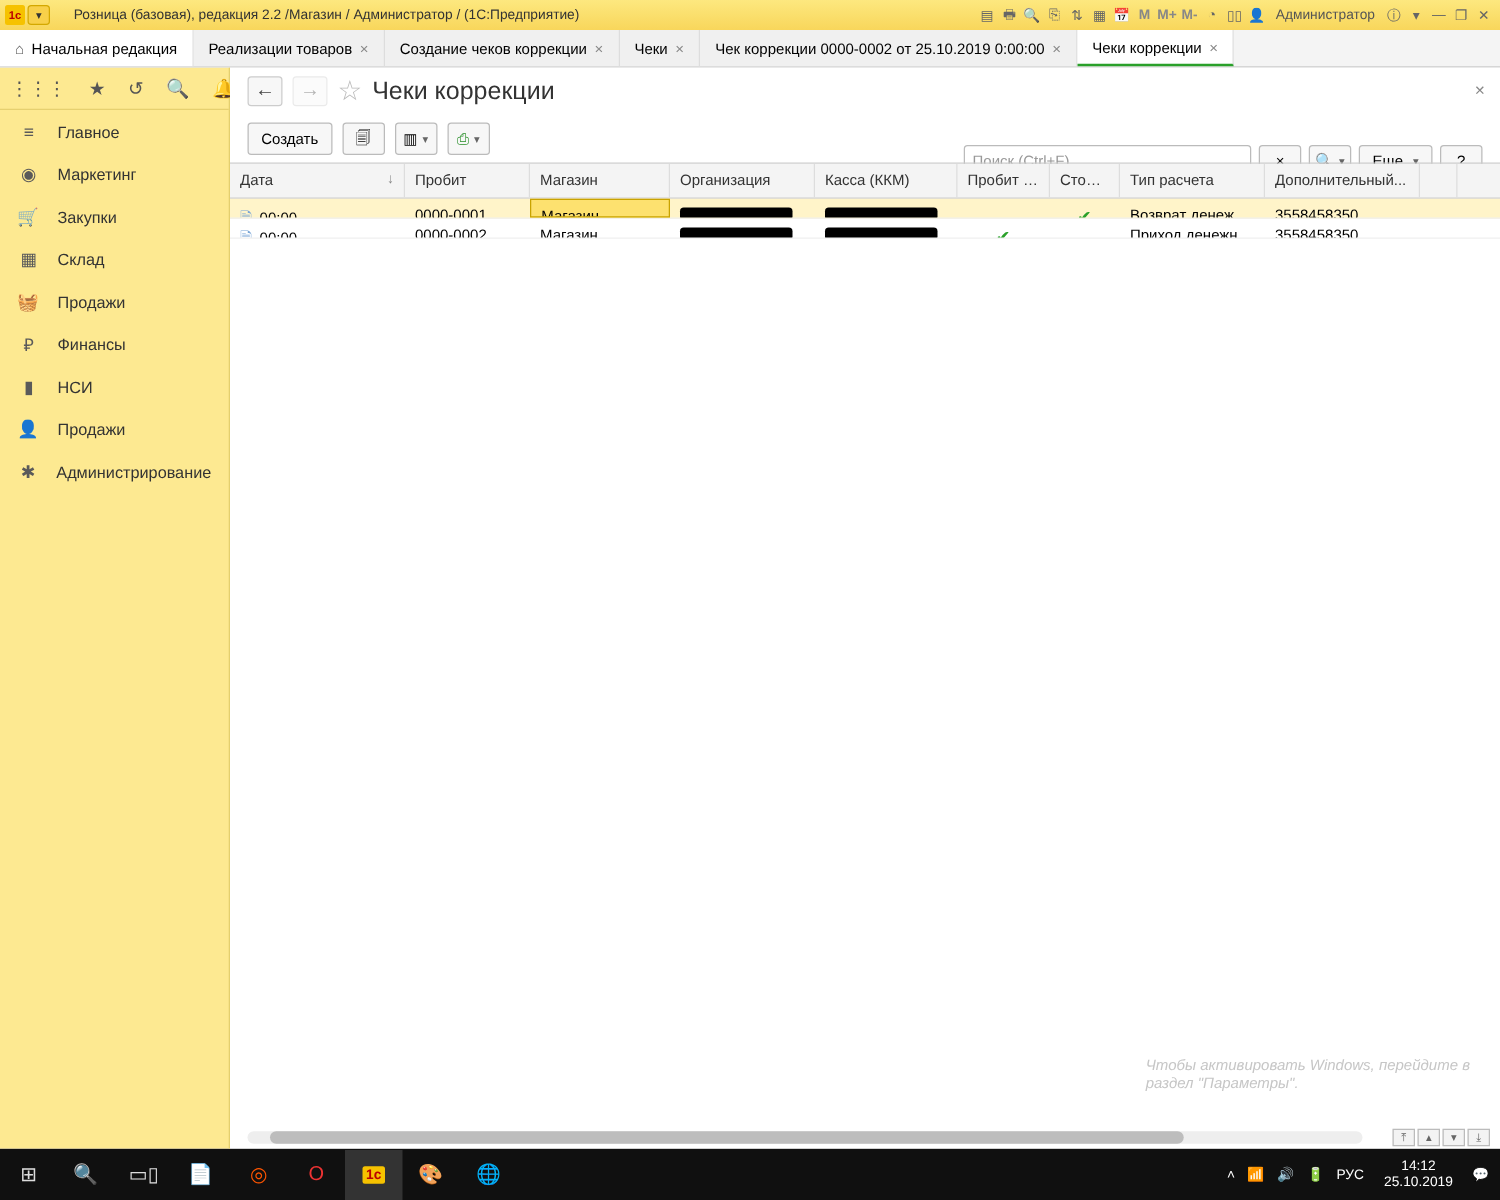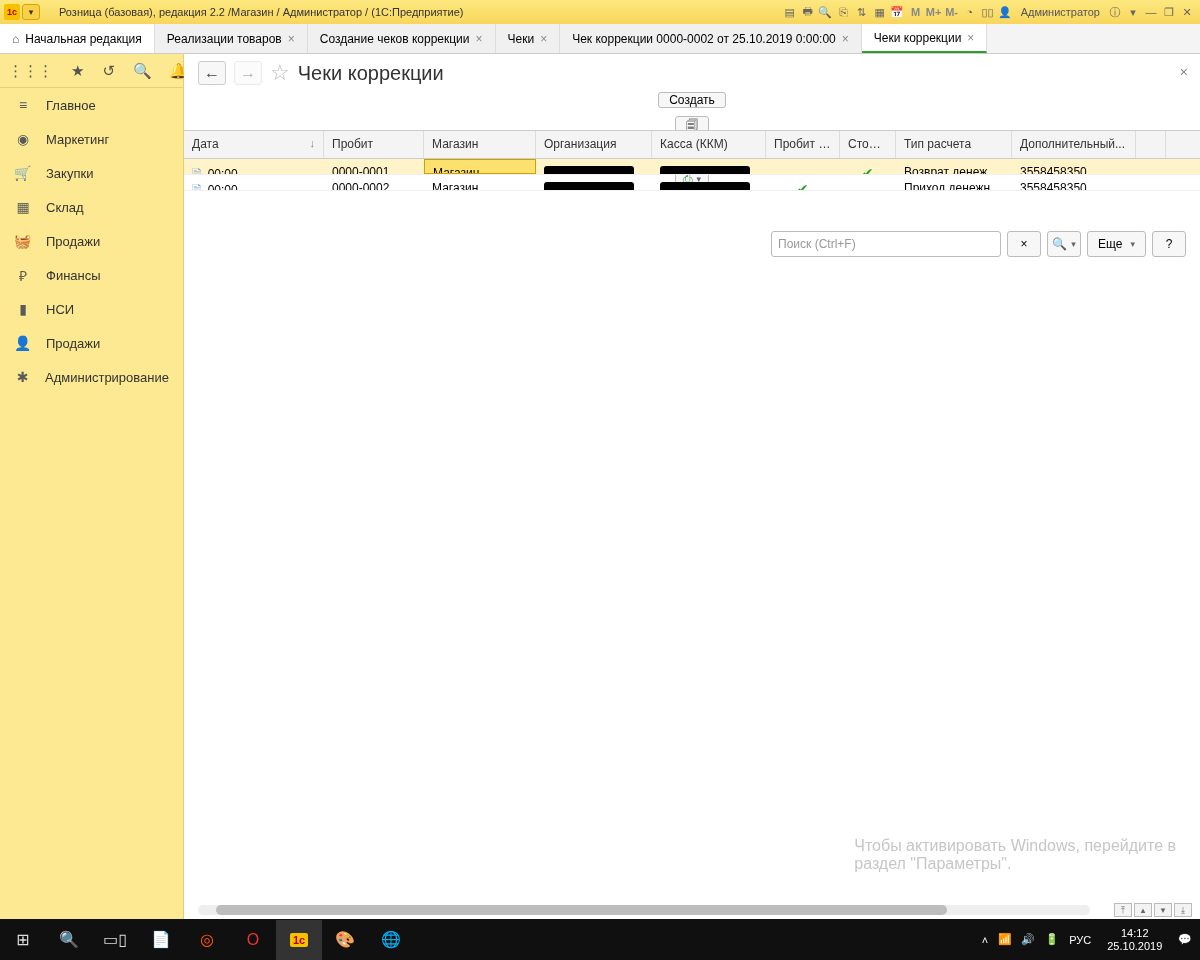--- a/index.html
+++ b/index.html
@@ -23,36 +23,36 @@
 .sidetop { height: 34px; display: flex; align-items: center; padding: 0 8px; gap: 18px; border-bottom: 1px solid #e6d070; }
 .sidetop span { color: #555; font-size: 15px; cursor: pointer; }
 .navitem { display: flex; align-items: center; height: 34px; padding: 0 14px; gap: 14px; cursor: pointer; color: #333; }
 .navitem .ico { width: 18px; text-align: center; color: #5a5a5a; font-size: 14px; }
 .content { flex: 1; display: flex; flex-direction: column; background: #fff; position: relative; }
 .ctop { height: 38px; display: flex; align-items: center; padding: 4px 14px; gap: 8px; }
 .navbtn { width: 28px; height: 24px; border: 1px solid #ccc; background: #f7f7f7; border-radius: 3px; display: flex; align-items: center; justify-content: center; cursor: pointer; color: #444; }
 .star { color: #bbb; font-size: 22px; }
 .ptitle { font-size: 20px; color: #333; }
 .close-x { position: absolute; top: 10px; right: 12px; color: #888; cursor: pointer; font-size: 14px; }
-.toolbar { height: 38px; display: flex; align-items: center; padding: 0 14px; gap: 8px; flex-direction: column; }
+.toolbar { height: 38px; display: flex; align-items: center; padding: 0 14px; gap: 8px; }
 .btn { height: 26px; border: 1px solid #bbb; border-radius: 3px; background: #f7f7f7; padding: 0 10px; font-size: 12px; display: flex; align-items: center; gap: 4px; cursor: pointer; }
 .btn.icon { width: 34px; padding: 0; justify-content: center; }
 .searchwrap { margin-left: auto; display: flex; gap: 6px; margin-top: 36px; }
 .searchbox { width: 230px; height: 26px; border: 1px solid #bbb; border-radius: 3px; font-size: 12px; padding: 0 6px; color: #999; display:flex; align-items:center; }
 .table { flex: 1; border-top: 1px solid #ccc; overflow: hidden; position: relative; }
 .thead { display: flex; height: 28px; background: #f4f4f4; border-bottom: 1px solid #ccc; font-size: 12px; color: #333; }
 .th { border-right: 1px solid #ddd; padding: 6px 8px; overflow: hidden; white-space: nowrap; text-overflow: ellipsis; }
 .trow { display: flex; height: 16px; font-size: 12px; border-bottom: 1px solid #f0f0f0; }
 .trow.sel { background: #fff4c9; }
 .td { border-right: 1px solid transparent; padding: 6px 8px; overflow: hidden; white-space: nowrap; text-overflow: ellipsis; }
 .trow.sel .td.hl { background: #fde16f; border: 1px solid #c9a300; }
 .check { color: #2aa02a; font-size: 14px; text-align: center; }
 .redact { width: 90px; height: 10px; background: #000; display: inline-block; border-radius: 3px; }
 .watermark { position: absolute; right: 24px; bottom: 46px; color: #c6c6c6; font-size: 18px; text-align: left; }
-.watermark .sub { font-size: 16px; }
+.watermark .sub { font-size: 12px; font-style: italic; }
 .hscroll { position: absolute; bottom: 4px; left: 14px; right: 110px; height: 10px; background: #eee; border-radius: 5px; }
 .hscroll .thumb { position: absolute; left: 18px; width: 82%; top: 0; bottom: 0; background: #bdbdbd; border-radius: 5px; }
 .cornerbtns { position: absolute; right: 8px; bottom: 2px; display: flex; gap: 2px; }
 .cornerbtns div { width: 18px; height: 14px; border: 1px solid #bbb; background: #f3f3f3; font-size: 9px; text-align: center; line-height: 12px; color: #666; }
 .taskbar { height: 41px; background: #101010; display: flex; align-items: center; color: #fff; font-size: 11px; }
 .taskbar .tb { width: 46px; height: 40px; display: flex; align-items: center; justify-content: center; font-size: 16px; color: #ddd; cursor: pointer; }
 .taskbar .spacer { flex: 1; }
 .taskbar .tray { display: flex; align-items: center; gap: 10px; padding: 0 8px; }
 .taskbar .clock { text-align: center; line-height: 13px; padding: 0 6px; }
 .c0{width:140px}.c1{width:100px}.c2{width:112px}.c3{width:116px}.c4{width:114px}.c5{width:74px}.c6{width:56px}.c7{width:116px}.c8{width:124px}.c9{width:30px}

